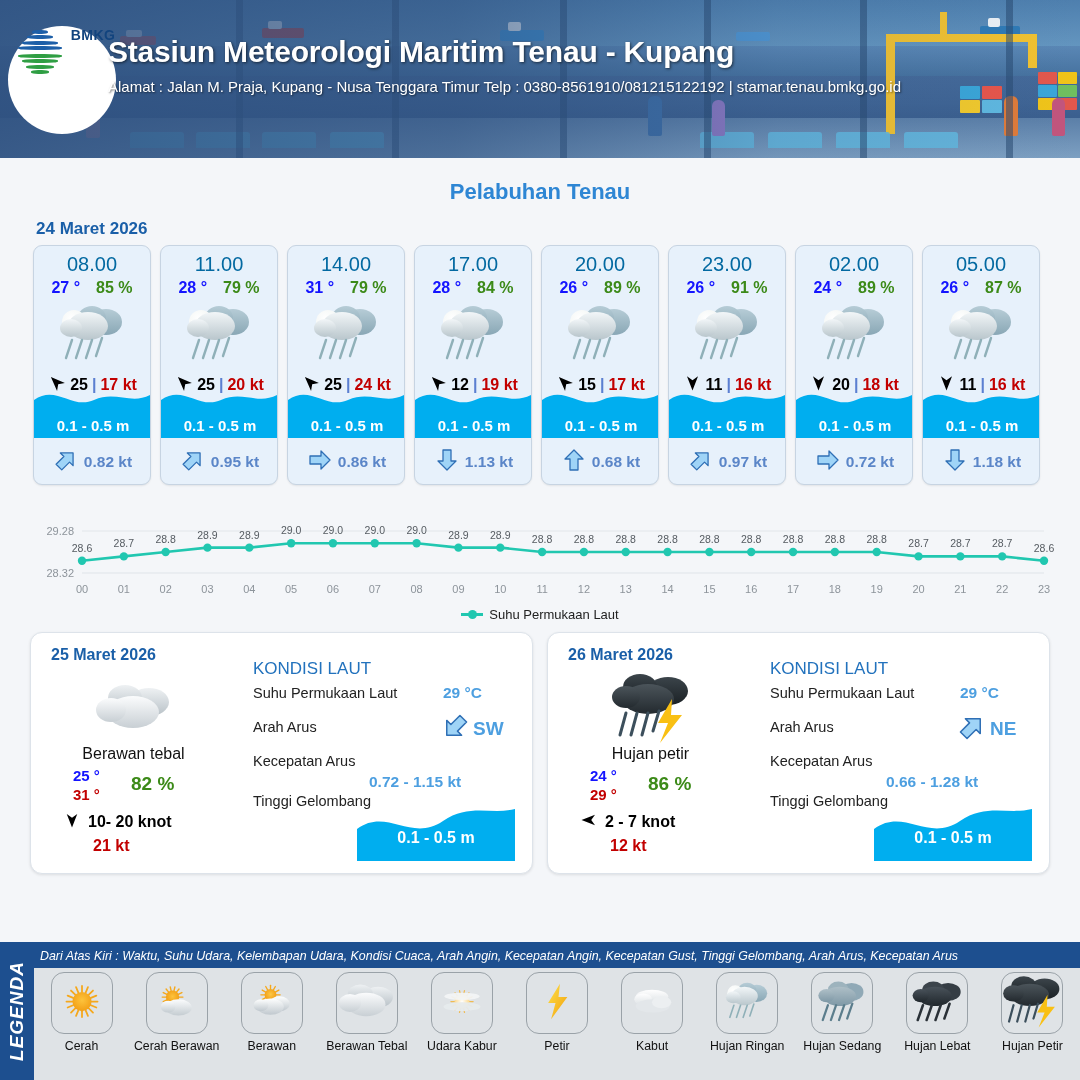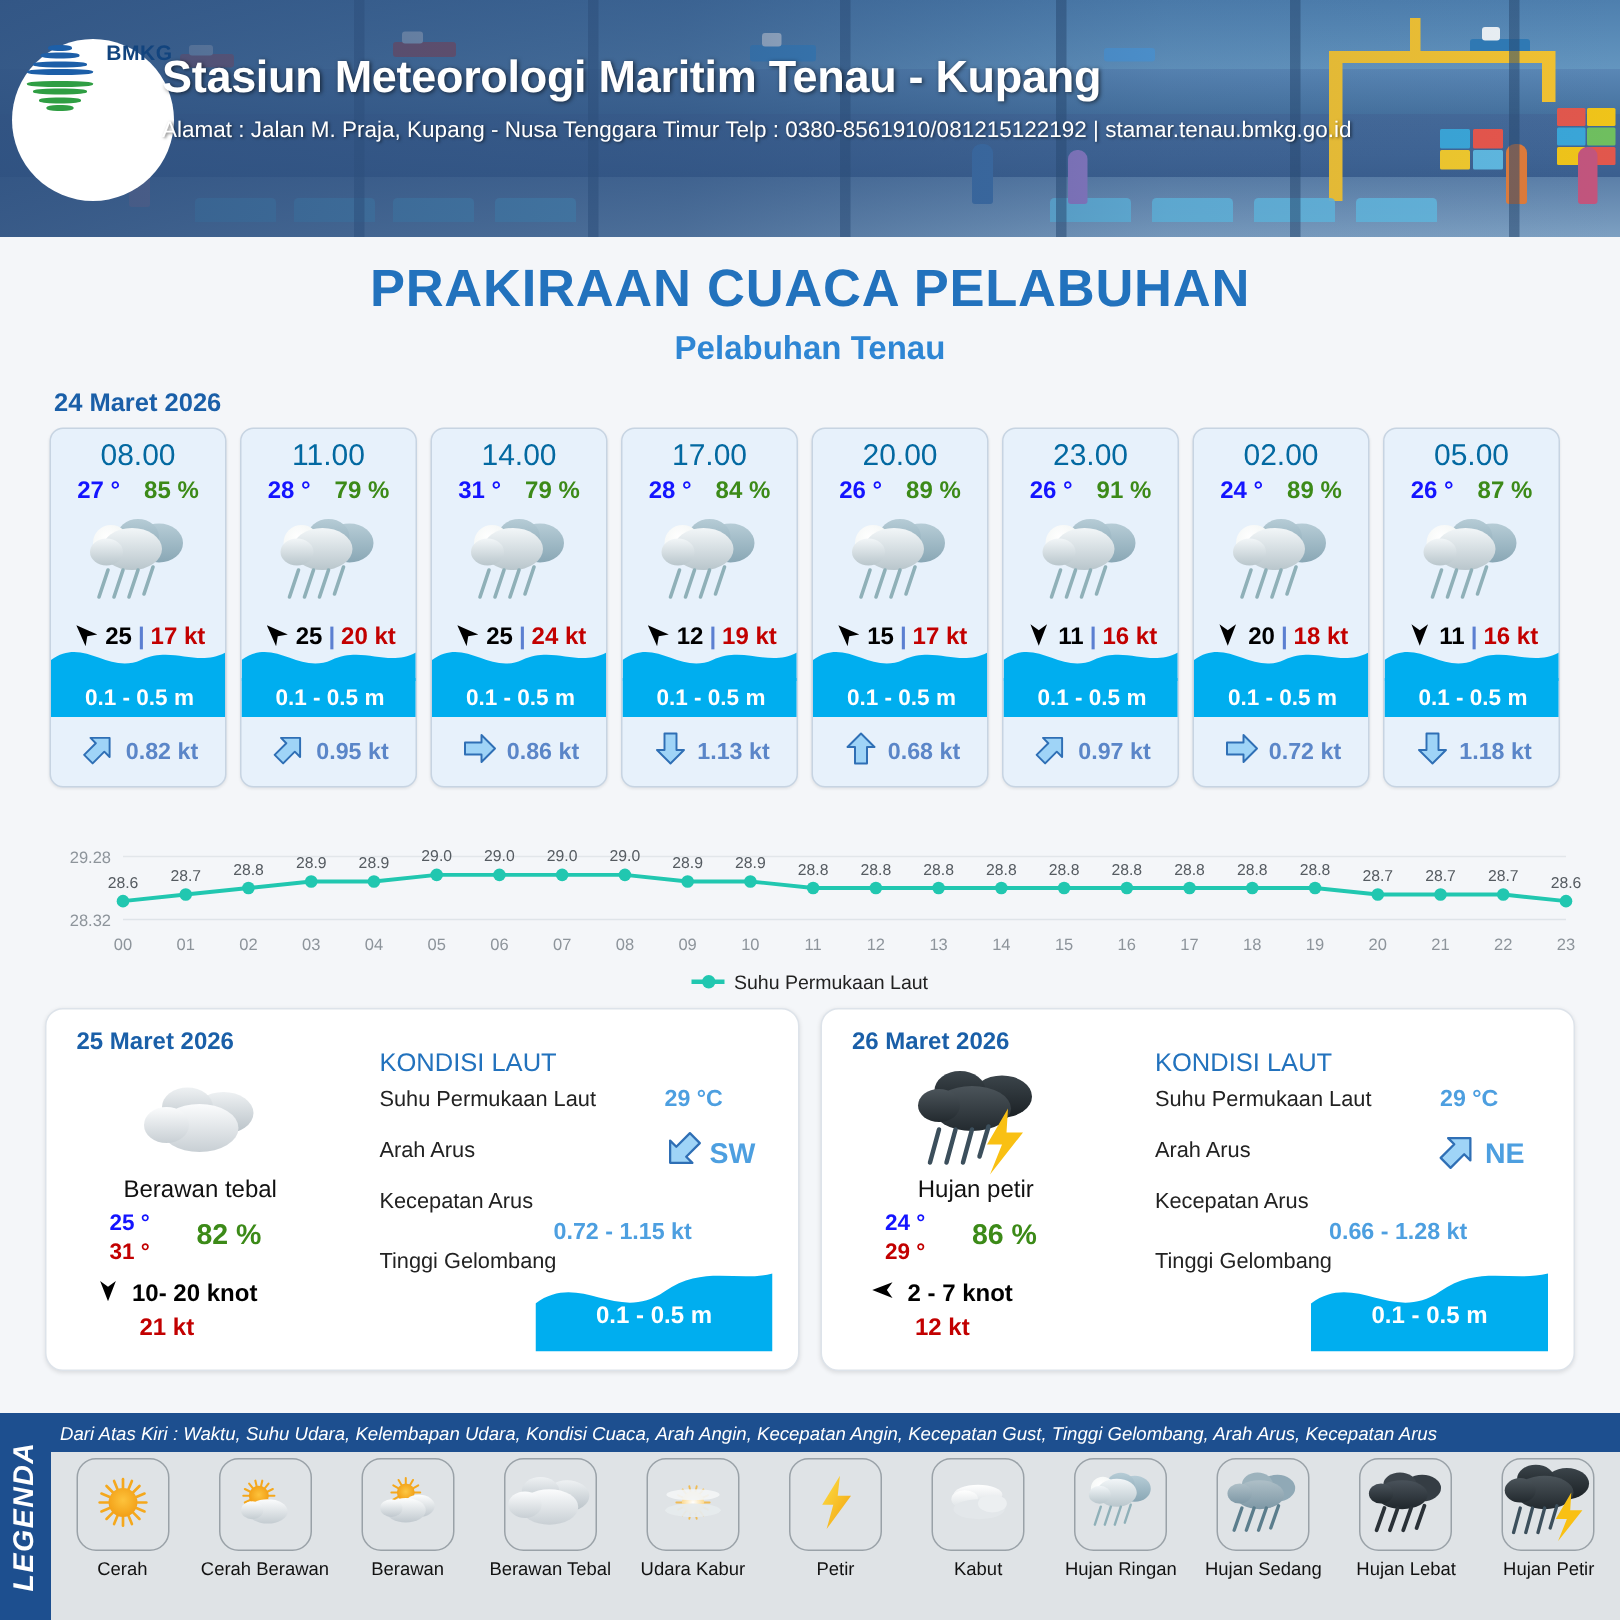--- a/index.html
+++ b/index.html
@@ -212,21 +212,20 @@
     <div class="logo-txt">BMKG</div>
   </div>
 
   <div class="hdr-text">
     <div class="hdr-line2">Stasiun Meteorologi Maritim Tenau - Kupang</div>
     <div class="hdr-line3">Alamat : Jalan M. Praja, Kupang - Nusa Tenggara Timur Telp : 0380-8561910/081215122192  |  stamar.tenau.bmkg.go.id</div>
   </div>
 </div>
 
 <div class="title-wrap">
-  <div class="title-main">PRAKIRAAN CUACA PELABUHAN</div>
   <div class="title-sub">Pelabuhan Tenau</div>
 </div>
 
 <div class="date-label">24 Maret 2026</div>
 <div class="cards" id="cards">
     <div class="card">
     <div class="c-time">08.00</div>
     <div class="c-row">
       <span class="c-temp">27 °</span>
       <span class="c-hum">85 %</span>

